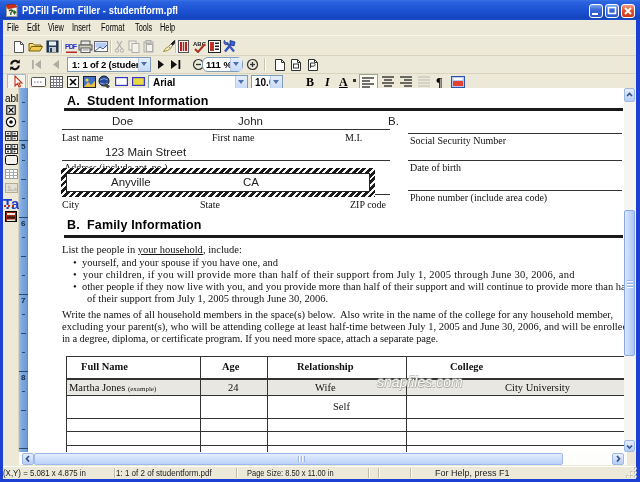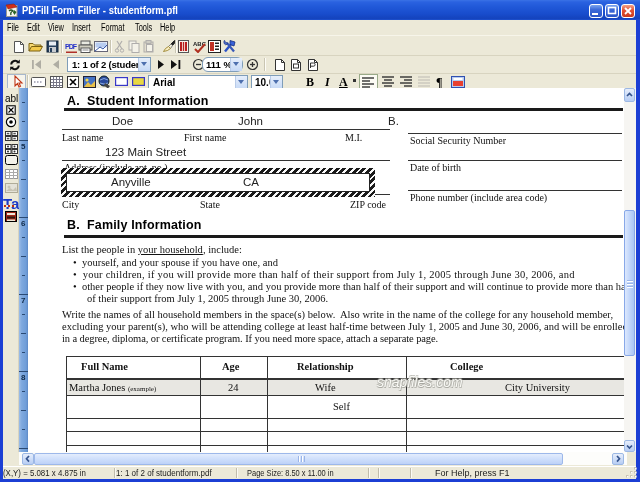--- a/index.html
+++ b/index.html
@@ -421,21 +421,21 @@
   <div class="abs" style="left:28px;top:88px;width:596px;height:3px;background:#fff;"></div>
   <div id="doc" class="abs">
 
     <div class="t hdr" style="left:39px;top:3px;">A.&nbsp;&nbsp;Student Information</div>
     <div class="thick" style="left:36px;top:17px;width:559px;"></div>
     <div class="t sans" style="left:41px;top:24px;">Doe</div>
     <div class="t sans" style="left:167px;top:24px;">John</div>
     <div class="t sans" style="left:317px;top:24px;">B.</div>
     <div class="ln" style="left:34px;top:38px;width:328px;"></div>
     <div class="t slab" style="left:34px;top:41px;">Last name</div>
-    <div class="t slab" style="left:156px;top:41px;">First name</div>
+    <div class="t slab" style="left:184px;top:41px;">First name</div>
     <div class="t slab" style="left:317px;top:41px;">M.I.</div>
     <div class="t sans" style="left:34px;top:55px;">123 Main Street</div>
     <div class="ln" style="left:34px;top:69px;width:328px;"></div>
     <div class="t slab" style="left:36px;top:71px;">Address (include apt. no.)</div>
 
     <div style="position:absolute;left:33px;top:77px;width:314px;height:29px;
       background:repeating-linear-gradient(135deg,#f8f8f8 0 2px,#1a1a1a 2px 4.7px);">
       <div style="position:absolute;left:5px;top:5px;right:5px;bottom:5px;background:#fff;border:1px solid #222;"></div>
       <div class="t sans" style="left:7px;top:8px;">Anyville</div>
       <div class="t sans" style="left:139px;top:8px;">CA</div>

